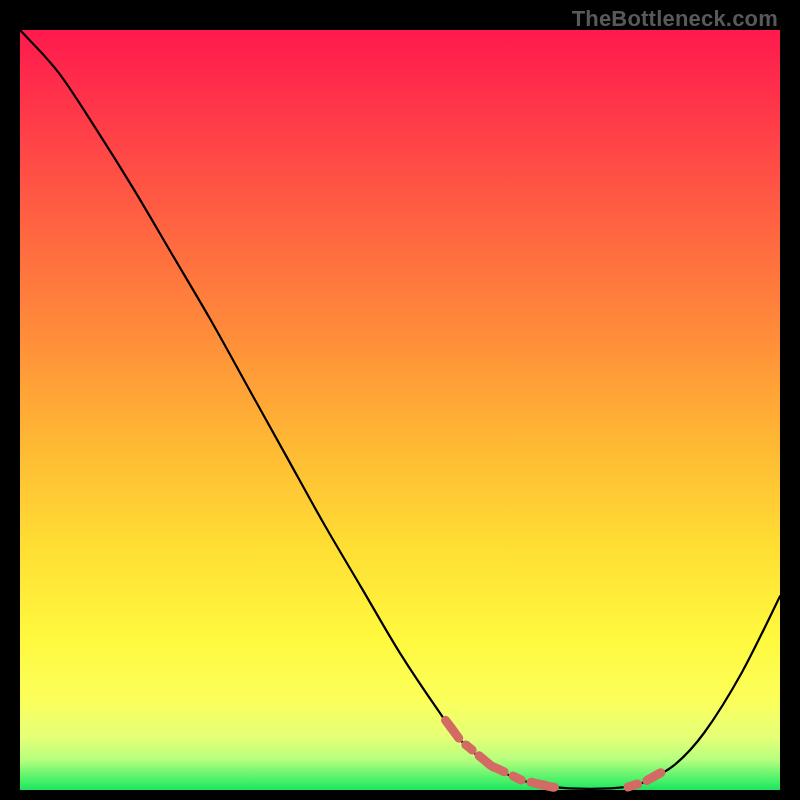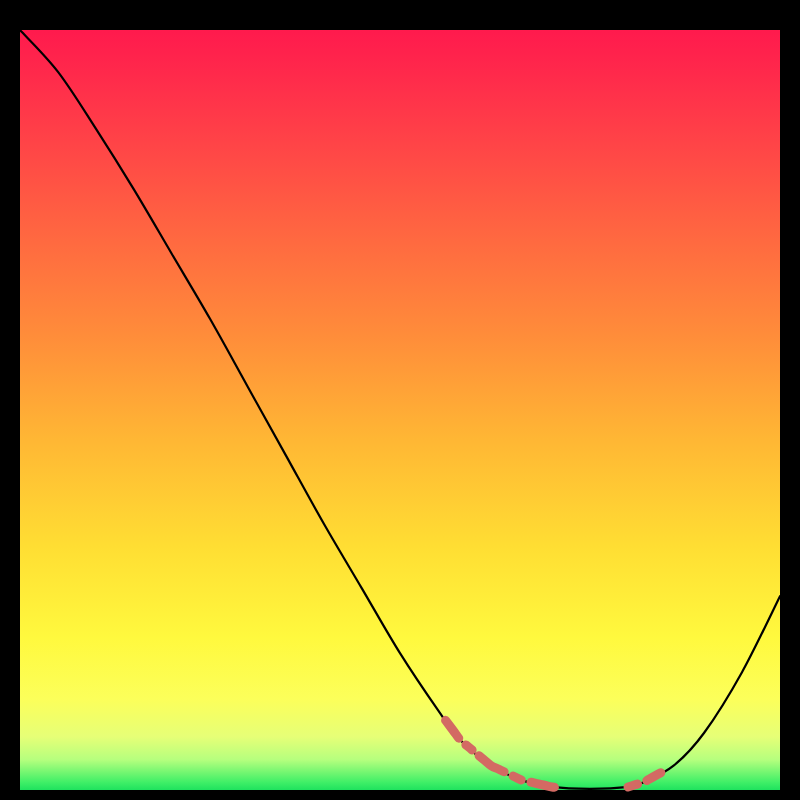--- a/index.html
+++ b/index.html
@@ -73,20 +73,21 @@
     stroke: #d36a63;
     stroke-width: 9;
     stroke-linecap: round;
     stroke-dasharray: 10 10 16 999;
   }
 </style>
 </head>
 <body>
 
 <div class="frame">
+  <div class="watermark">TheBottleneck.com</div>
   <div class="plot">
     <div class="gradient"></div>
     <svg class="curve-svg" viewBox="0 0 760 760">
       <path id="curve-path" class="curve" d="M 0 0 C 6.333333333333333 6.966666666666678, 25.333333333333336 25.33333333333341, 38 41.80000000000007 C 50.666666666666664 58.26666666666672, 63.333333333333336 79.16666666666663, 76 98.79999999999995 C 88.66666666666667 118.43333333333328, 101.33333333333333 138.70000000000002, 114 159.60000000000002 C 126.66666666666667 180.50000000000003, 139.33333333333334 202.6666666666667, 152 224.20000000000005 C 164.66666666666666 245.73333333333338, 177.33333333333334 266.6333333333333, 190 288.8 C 202.66666666666666 310.9666666666667, 215.33333333333334 334.4, 228 357.2 C 240.66666666666666 380, 253.33333333333334 402.8, 266 425.6 C 278.6666666666667 448.40000000000003, 291.3333333333333 471.8333333333333, 304 494 C 316.6666666666667 516.1666666666666, 329.3333333333333 537.0666666666667, 342 558.6 C 354.6666666666667 580.1333333333333, 367.3333333333333 602.9333333333334, 380 623.2 C 392.6666666666667 643.4666666666667, 407.86666666666673 665.6333333333334, 418.00000000000006 680.2 C 428.1333333333334 694.7666666666667, 431.9333333333333 701.3533333333334, 440.79999999999995 710.6 C 449.66666666666663 719.8466666666667, 461.06666666666666 729.0933333333332, 471.2 735.68 C 481.3333333333333 742.2666666666667, 491.4666666666667 746.5733333333333, 501.6 750.12 C 511.73333333333335 753.6666666666667, 520.6 755.5033333333333, 532 756.96 C 543.4 758.4166666666667, 557.3333333333334 758.86, 570 758.86 C 582.6666666666666 758.86, 599.1333333333333 758.0366666666667, 608 756.96 C 616.8666666666667 755.8833333333333, 615.5999999999999 755.9466666666667, 623.1999999999999 752.4 C 630.8 748.8533333333332, 643.4666666666667 743.9133333333333, 653.6 735.68 C 663.7333333333333 727.4466666666666, 672.6 718.5799999999999, 684 703 C 695.4 687.4200000000001, 709.3333333333334 665, 722 642.2 C 734.6666666666666 619.4000000000001, 753.6666666666666 578.8666666666667, 760 566.2"></path>
       <path id="dash-left" class="dashes" d="M 425.6 690.3333333333334 C 426.8666666666667 692.0222222222222, 430.6666666666667 697.088888888889, 433.2 700.4666666666667 C 435.7333333333333 703.8444444444444, 438.26666666666665 707.8661111111112, 440.79999999999995 710.6 C 443.33333333333326 713.3338888888889, 445.8666666666666 714.78, 448.4 716.87 C 450.93333333333334 718.96, 453.4666666666667 721.05, 456 723.14 C 458.5333333333333 725.23, 461.0666666666666 727.3199999999999, 463.59999999999997 729.41 C 466.1333333333333 731.5, 468.66666666666663 734.0333333333333, 471.2 735.68 C 473.73333333333335 737.3266666666666, 476.26666666666665 738.0866666666666, 478.8 739.29 C 481.33333333333337 740.4933333333333, 483.8666666666667 741.6966666666666, 486.40000000000003 742.9 C 488.9333333333334 744.1033333333334, 491.4666666666667 745.3066666666666, 494 746.51 C 496.5333333333333 747.7133333333334, 499.06666666666666 749.2333333333333, 501.6 750.12 C 504.1333333333334 751.0066666666667, 506.6666666666667 751.26, 509.20000000000005 751.83 C 511.7333333333334 752.4000000000001, 514.2666666666668 752.97, 516.8000000000001 753.54 C 519.3333333333334 754.1099999999999, 521.8666666666667 754.68, 524.4 755.25 C 526.9333333333333 755.82, 529.4666666666667 756.6116666666667, 532 756.96 C 534.5333333333333 757.3083333333334, 537.0666666666667 757.2133333333334, 539.6 757.34 C 542.1333333333333 757.4666666666667, 544.6666666666666 757.5933333333334, 547.1999999999999 757.72 C 549.7333333333332 757.8466666666667, 552.2666666666667 757.9733333333334, 554.8 758.1 C 557.3333333333333 758.2266666666667, 559.8666666666667 758.3533333333334, 562.4 758.48 C 564.9333333333333 758.6066666666667, 567.4666666666667 758.86, 570 758.86 C 572.5333333333333 758.86, 576.3333333333334 758.5433333333333, 577.6 758.48"></path>
       <path id="dash-right" class="dash2" d="M 608 756.96 C 609.2666666666667 756.58, 613.0666666666667 755.4399999999999, 615.6 754.68 C 618.1333333333333 753.92, 620.6666666666666 753.4766666666667, 623.1999999999999 752.4 C 625.7333333333332 751.3233333333333, 628.2666666666667 749.6133333333333, 630.8 748.22 C 633.3333333333333 746.8266666666667, 635.8666666666667 745.4333333333333, 638.4 744.04 C 640.9333333333333 742.6466666666666, 643.4666666666667 741.2533333333333, 646 739.86 C 648.5333333333333 738.4666666666667, 652.3333333333334 736.3766666666667, 653.6 735.68"></path>
     </svg>
   </div>
 </div>
 

